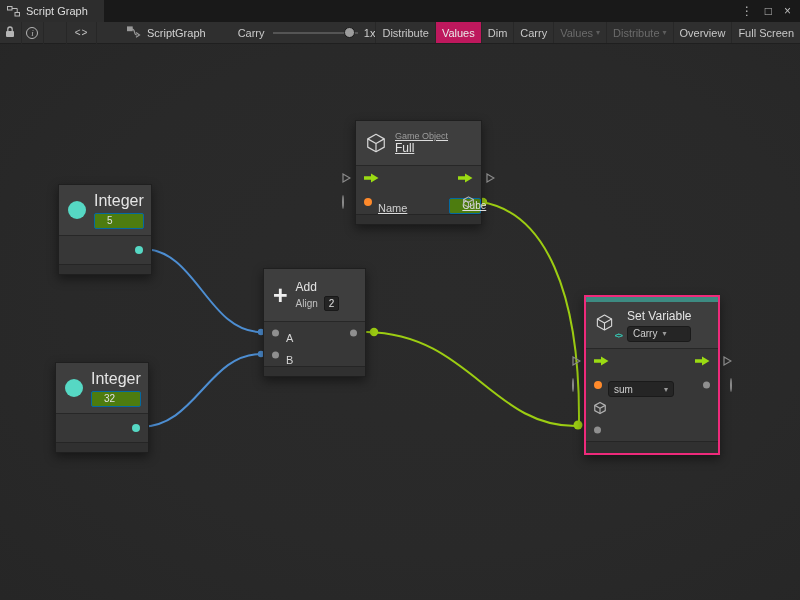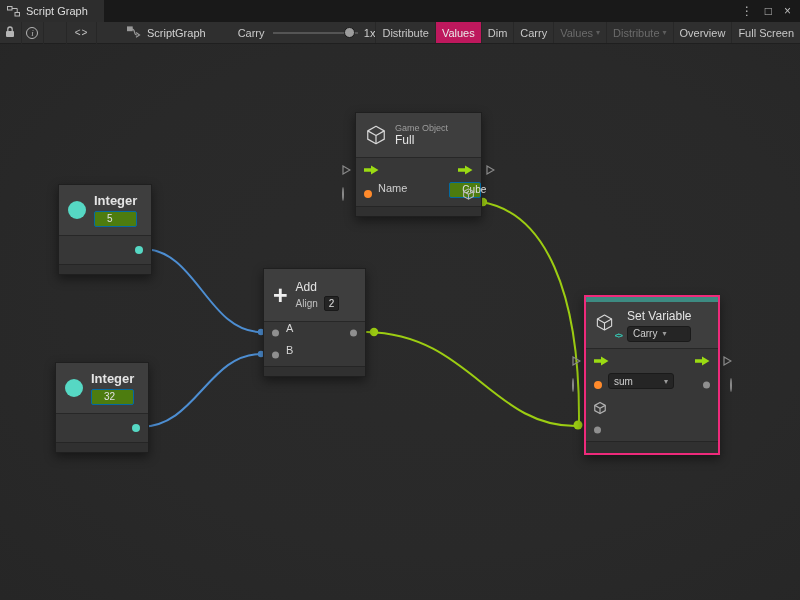--- a/index.html
+++ b/index.html
@@ -44,39 +44,39 @@
   .wires{position:absolute;inset:0;width:800px;height:556px;}
 
   
   .node{position:absolute;background:#373737;border:1px solid #1f1f1f;box-shadow:0 4px 10px rgba(0,0,0,.45);color:#dcdcdc;font-size:11px;z-index:3;}
   .node-header{background:#3e3e3e;display:flex;align-items:center;gap:8px;padding:0 9px;}
   .node-body{border-top:1px solid #272727;}
   .node-footer{height:10px;background:#303030;border-top:1px solid #252525;}
   .node-footer.tall{height:12px;}
   .node-title{font-size:12px;color:#e4e4e4;}
   .node-cat{font-size:9px;color:#9d9d9d;display:block;line-height:1.15;}
-  .node-row{position:relative;height:22px;display:flex;align-items:flex-start;gap:36px;}
+  .node-row{position:relative;height:22px;display:flex;align-items:flex-end;gap:36px;}
   .node-row.flow{height:24px;}
   .node-row.h24{height:24px;}
 
   .port{position:absolute;top:50%;transform:translateY(-50%);border-radius:50%;}
   .port.in{left:8px;} .port.out{right:8px;}
   .port.teal{width:8px;height:8px;background:#56d8c4;}
   .port.orange{width:8px;height:8px;background:#ff8a2b;}
   .port.gray{width:7px;height:7px;background:#8f8f8f;}
   .port-label{margin-left:22px;font-size:11px;color:#d6d6d6;}
 
   .value-box{background:#4d7c0f;border:1px solid #0369a1;border-radius:2px;padding:0 12px;font-size:10px;line-height:14px;color:#e0e0e0;display:inline-block;min-width:14px;}
   .count-box{background:#242424;border:1px solid #191919;border-radius:2px;padding:0 4px;font-size:10px;line-height:13px;color:#e0e0e0;min-width:14px;text-align:center;}
 
   
   .int-header{height:50px;}
   .lit-circle{width:18px;height:18px;border-radius:50%;background:#56d8c4;flex:0 0 auto;}
   .int-col{display:flex;flex-direction:column;gap:3px;}
-  .int-col .node-title{font-size:13px;font-weight:bold;}
+  .int-col .node-title{font-size:16px;}
   .int-body-row{height:28px;position:relative;}
 
   
   .add-header{height:52px;}
   .plus-glyph{font-size:25px;font-weight:bold;color:#efefef;line-height:1;}
   .add-col{display:flex;flex-direction:column;gap:2px;}
   .inputs-line{display:flex;align-items:center;gap:6px;font-size:10px;color:#c0c0c0;}
 
   
   .find-header{height:44px;}
@@ -256,21 +256,21 @@
         <span class="port gray out"></span>
       </div>
       <div class="node-row">
         <span class="port gray in"></span>
         <span class="port-label">B</span>
       </div>
     </div>
     <div class="node-footer"></div>
   </div>
 
-  <div class="node" style="left:355px;top:68px;width:127px;">
+  <div class="node" style="left:355px;top:76px;width:127px;text-decoration:underline;">
     <div class="node-header find-header">
       <span style="line-height:0;">
         <svg width="22" height="22" viewBox="0 0 24 24">
             <g fill="none" stroke="#d8d8d8" stroke-width="1.3" stroke-linejoin="round">
               <path d="M12 2.5 L21 7.5 V16.5 L12 21.5 L3 16.5 V7.5 Z"></path>
               <path d="M3 7.5 L12 12.5 L21 7.5"></path>
               <path d="M12 12.5 V21.5"></path>
             </g>
           </svg>
       </span>

